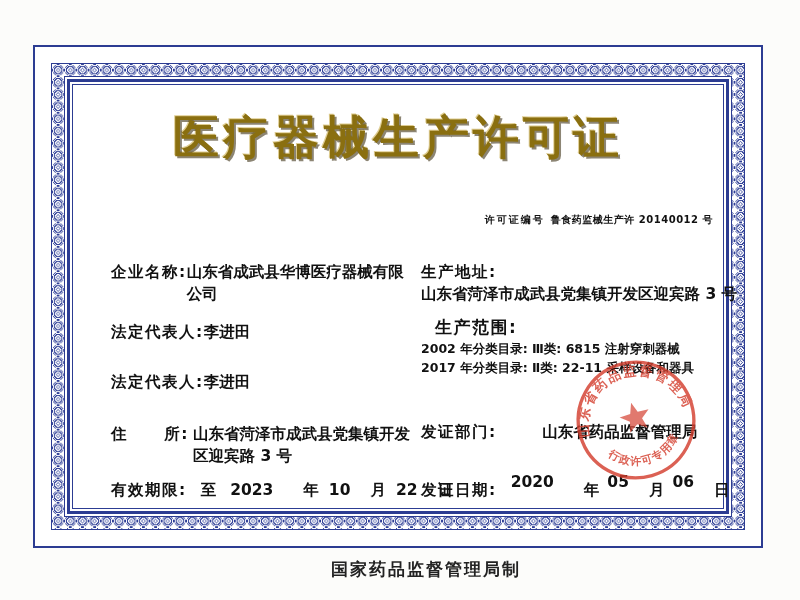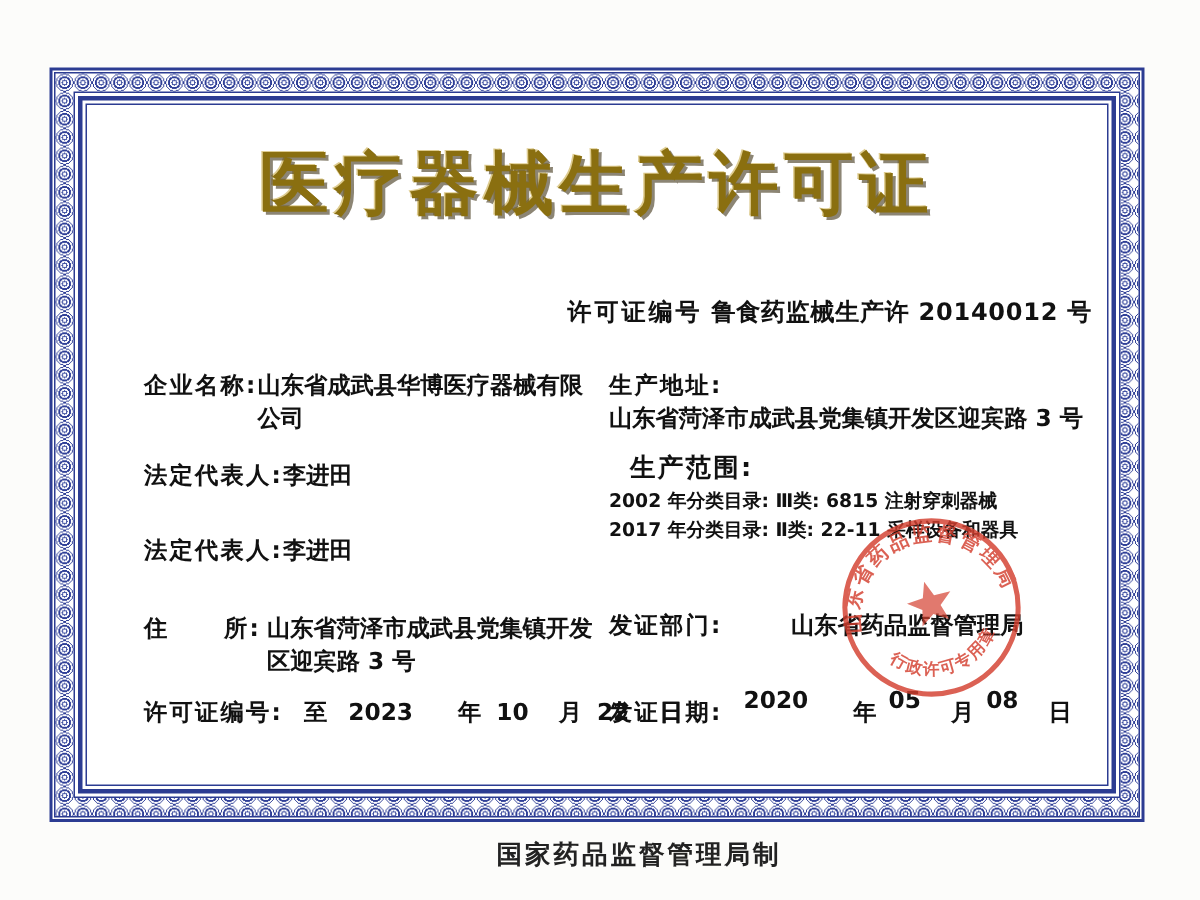--- a/index.html
+++ b/index.html
@@ -7,21 +7,21 @@
     width:800px;height:600px;overflow:hidden;position:relative;
     background:#fcfcfa;
     font-family:"DejaVu Sans","Liberation Sans",sans-serif;
     color:#111;
     -webkit-font-smoothing:antialiased;
   }
   
   .cert{
     position:absolute;left:33px;top:45px;width:730px;height:503px;
     box-sizing:border-box;background:#fff;
-    border:2px solid #2c3c92;padding:1px;
+    border:2px solid #2c3c92;padding:16px;
   }
   .band{
     width:100%;height:100%;box-sizing:border-box;
     border:1px solid #2c3c92;padding:12px;
     background-color:#fff;
     background-image:radial-gradient(circle,
       #ffffff 0 1.1px,
       #4454a4 1.1px 2px,
       #ffffff 2px 3.1px,
       #2e3e96 3.1px 4.2px,
@@ -37,21 +37,21 @@
   
   .title{
     position:absolute;top:22px;left:0;width:100%;text-align:center;
     font-size:46px;font-weight:700;letter-spacing:4px;
     color:#8a6f10;
     text-shadow:2px 2px 0 rgba(45,33,2,.55), -1px -1px 0 rgba(200,170,70,.6);
     white-space:nowrap;
   }
   .license{
     position:absolute;top:128px;right:10px;
-    font-size:16px;font-weight:700;letter-spacing:.5px;white-space:nowrap;margin-left:34px;
+    font-size:10px;font-weight:700;letter-spacing:.5px;white-space:nowrap;margin-left:34px;
   }
   .license .lbl{margin-right:6px;letter-spacing:2px;}
 
   .frow{position:absolute;display:flex;align-items:flex-start;font-size:15.5px;font-weight:700;line-height:1.45;}
   .frow .lbl{white-space:nowrap;letter-spacing:1.5px;}
   .frow .val{flex:1;}
 
   .r-company{top:176px;left:38px;width:300px;}
   .r-legal{top:236px;left:38px;width:300px;}
   .r-manager{top:286px;left:38px;width:300px;}
@@ -116,21 +116,21 @@
 
           <div class="frow r-residence">
             <span class="lbl residence-lbl">
               <span>住</span>
               <span>所:</span>
             </span>
             <span class="val">山东省菏泽市成武县党集镇开发区迎宾路 3 号</span>
           </div>
 
           <div class="frow r-valid">
-            <span class="lbl m1">许可证编号:</span>
+            <span class="lbl m1">有效期限:</span>
             <span class="seg m1">至</span>
             <span class="seg m2">2023</span>
             <span class="seg m3">年</span>
             <span class="seg m4">10</span>
             <span class="seg m3">月</span>
             <span class="seg m4">22</span>
             <span class="seg">日</span>
           </div>
 
           <div class="frow r-address">
@@ -148,21 +148,21 @@
             <span class="lbl">发证部门:</span>
             <span class="val">山东省药品监督管理局</span>
           </div>
 
           <div class="frow r-issue">
             <span class="lbl m1">发证日期:</span>
             <span class="seg m2 raised">2020</span>
             <span class="seg m5">年</span>
             <span class="seg m4 raised">05</span>
             <span class="seg m5">月</span>
-            <span class="seg m4 raised">08</span>
+            <span class="seg m4 raised">06</span>
             <span class="seg">日</span>
           </div>
 
           <svg class="seal" viewBox="0 0 120 120" aria-hidden="true">
             <circle cx="60" cy="60" r="55" fill="none" stroke="#d43f2f" stroke-width="3.2"></circle>
             <defs>
               <path id="sealTop" d="M 14,74 A 47,47 0 1 1 106,74" fill="none"></path>
               <path id="sealBottom" d="M 21,79 A 44,44 0 0 0 99,79" fill="none"></path>
             </defs>
             <polygon points="60,43 63.7,52.9 74.3,53.4 66,60 68.8,70.1 60,64.3 51.2,70.1 54,60 45.7,53.4 56.3,52.9" fill="#d43f2f" opacity="0.85"></polygon>

